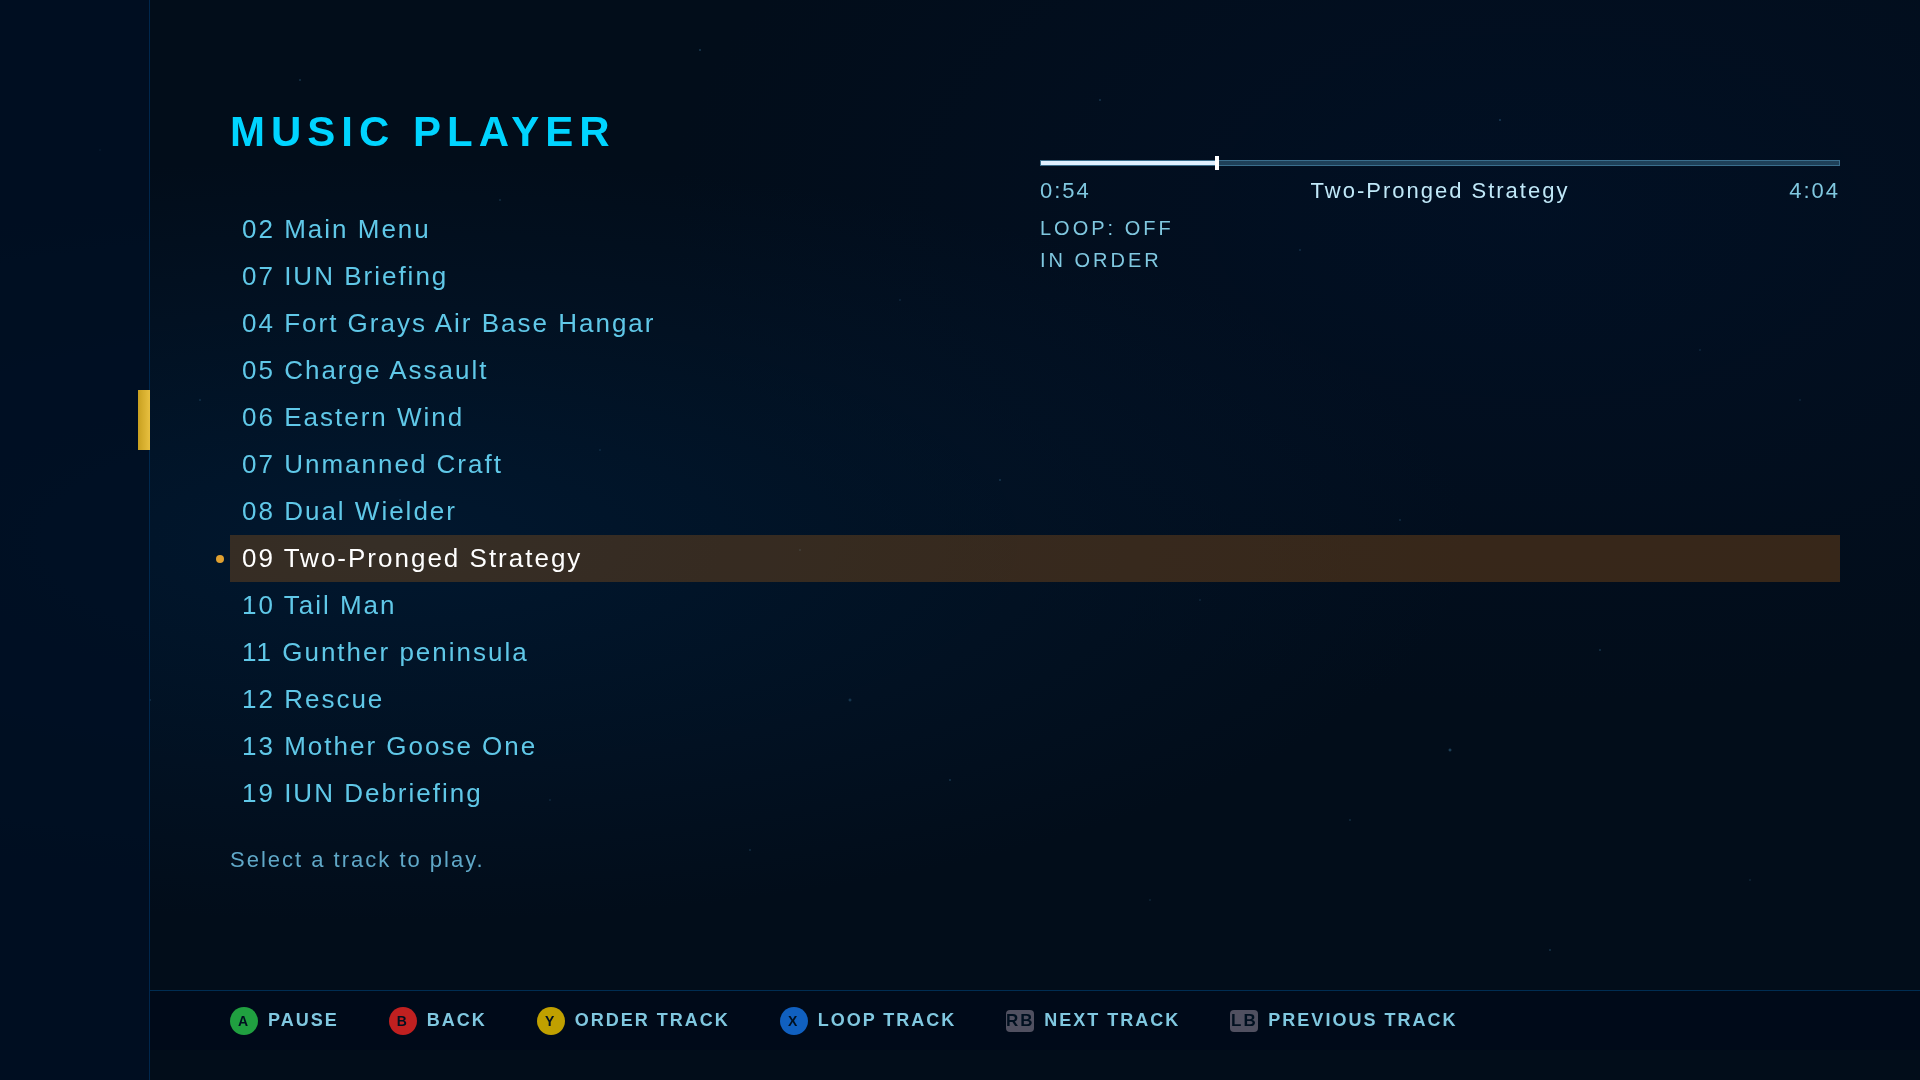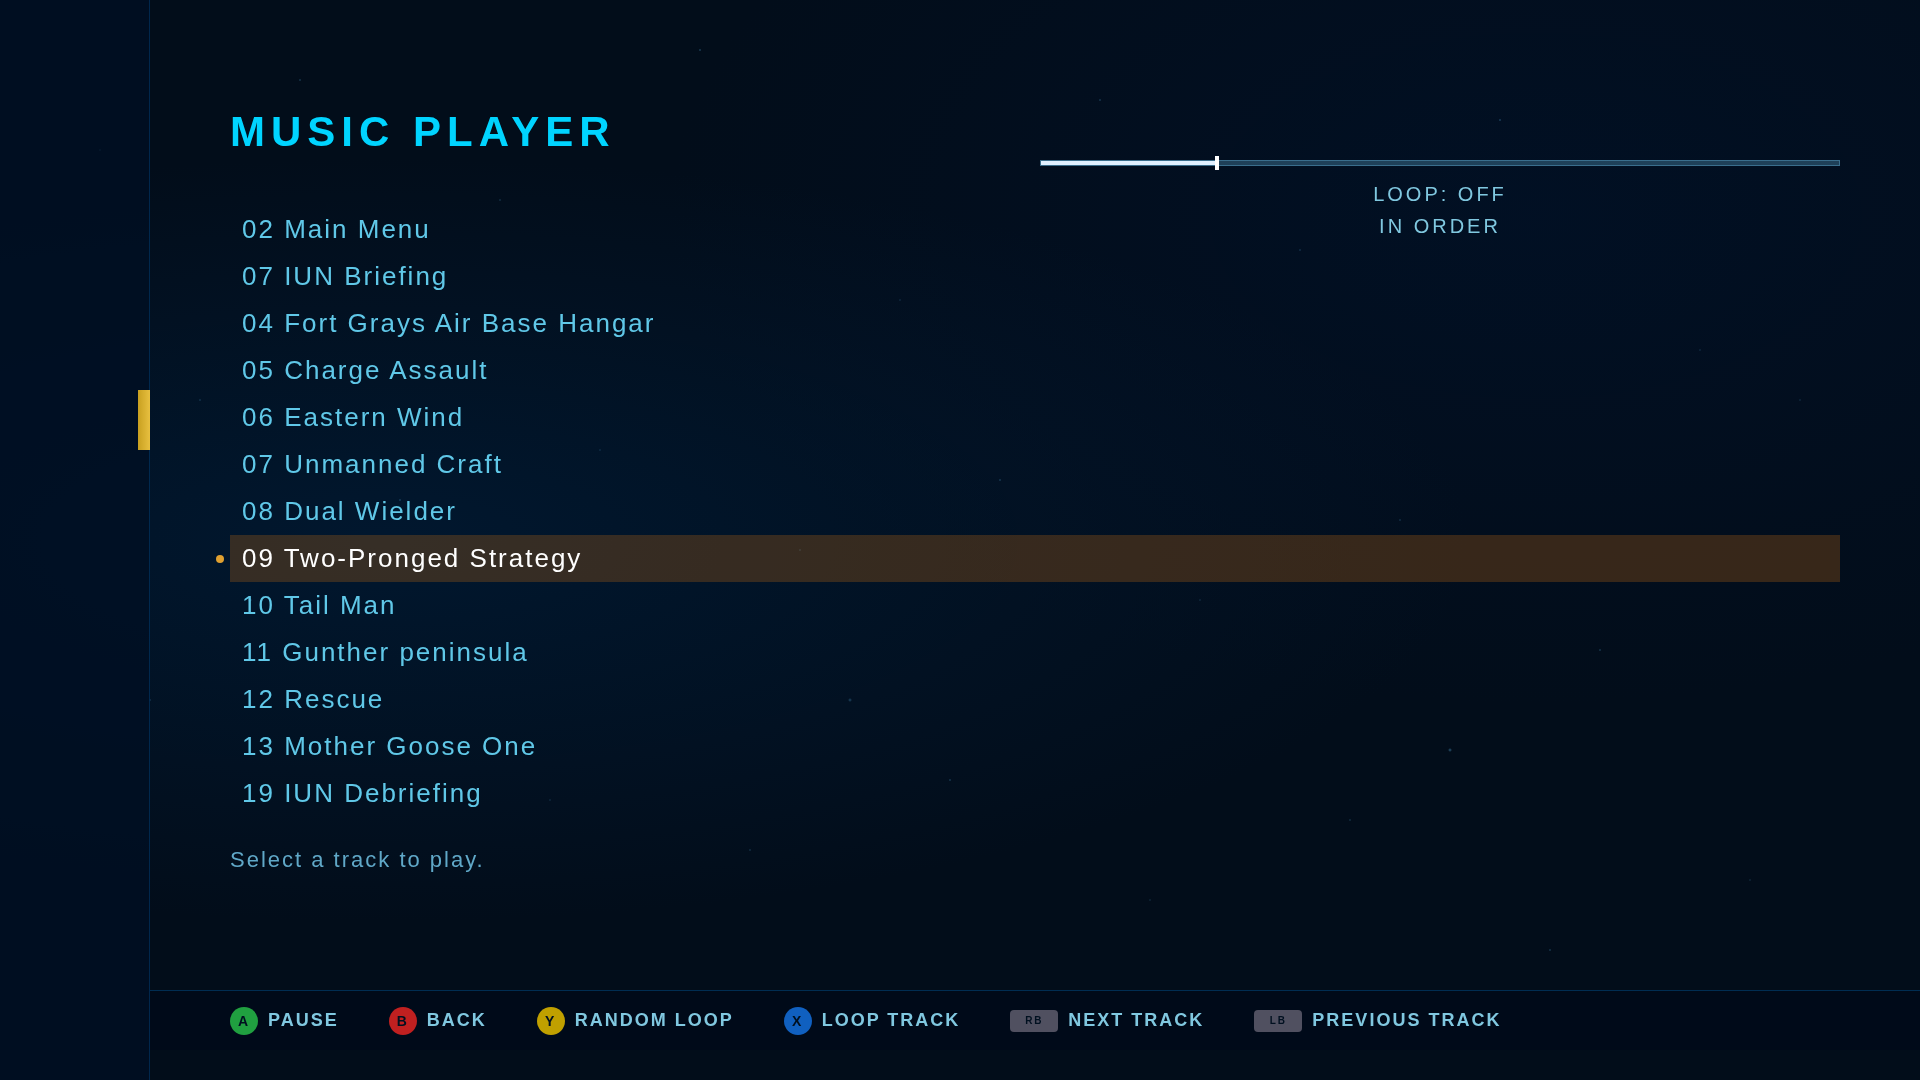--- a/index.html
+++ b/index.html
@@ -193,21 +193,21 @@
       color: #80c8e0;
       font-size: 22px;
     }
 
     .player-total-time {
       color: #80c8e0;
       font-size: 22px;
     }
 
     .player-settings {
-      text-align: center;
+      text-align: left;
       margin-top: 8px;
     }
 
     .player-setting-line {
       color: #80c8e0;
       font-size: 20px;
       letter-spacing: 3px;
       line-height: 1.6;
     }
 
@@ -257,27 +257,27 @@
       color: #001020;
       flex-shrink: 0;
     }
 
     .btn-a { background: #20a040; }
     .btn-b { background: #c02020; }
     .btn-y { background: #c0a000; }
     .btn-x { background: #1060c0; }
 
     .btn-bumper {
-      width: 48px;
+      width: 28px;
       height: 22px;
       border-radius: 4px;
       display: flex;
       align-items: center;
       justify-content: center;
-      font-size: 10px;
+      font-size: 17px;
       font-weight: bold;
       color: #001020;
       flex-shrink: 0;
       background: #505060;
     }
   </style>
 </head>
 <body>
 
 <div class="bg-stars"></div>
@@ -304,40 +304,45 @@
       <li class="track-item">13 Mother Goose One</li>
       <li class="track-item">19 IUN Debriefing</li>
     </ul>
 
   <p class="select-hint">Select a track to play.</p>
 
   <div class="player-area">
     <div class="progress-bar-container">
       <div class="progress-bar-fill" style="width: 22%;"></div>
     </div>
+    <div class="player-time-row">
+      <span class="player-current-time">0:54</span>
+      <span class="player-track-name">Two-Pronged Strategy</span>
+      <span class="player-total-time">4:04</span>
+    </div>
     <div class="player-settings">
       <div class="player-setting-line">LOOP: OFF</div>
       <div class="player-setting-line">IN ORDER</div>
     </div>
   </div>
 </div>
 
 <div class="bottom-controls">
 
 <div class="control-btn">
       <div class="btn-circle btn-a">A</div>
       <span>PAUSE</span>
     </div>
     <div class="control-btn">
       <div class="btn-circle btn-b">B</div>
       <span>BACK</span>
     </div>
     <div class="control-btn">
       <div class="btn-circle btn-y">Y</div>
-      <span>RANDOM LOOP</span>
+      <span>ORDER TRACK</span>
     </div>
     <div class="control-btn">
       <div class="btn-circle btn-x">X</div>
       <span>LOOP TRACK</span>
     </div>
     <div class="control-btn">
       <div class="btn-bumper">RB</div>
       <span>NEXT TRACK</span>
     </div>
     <div class="control-btn">

